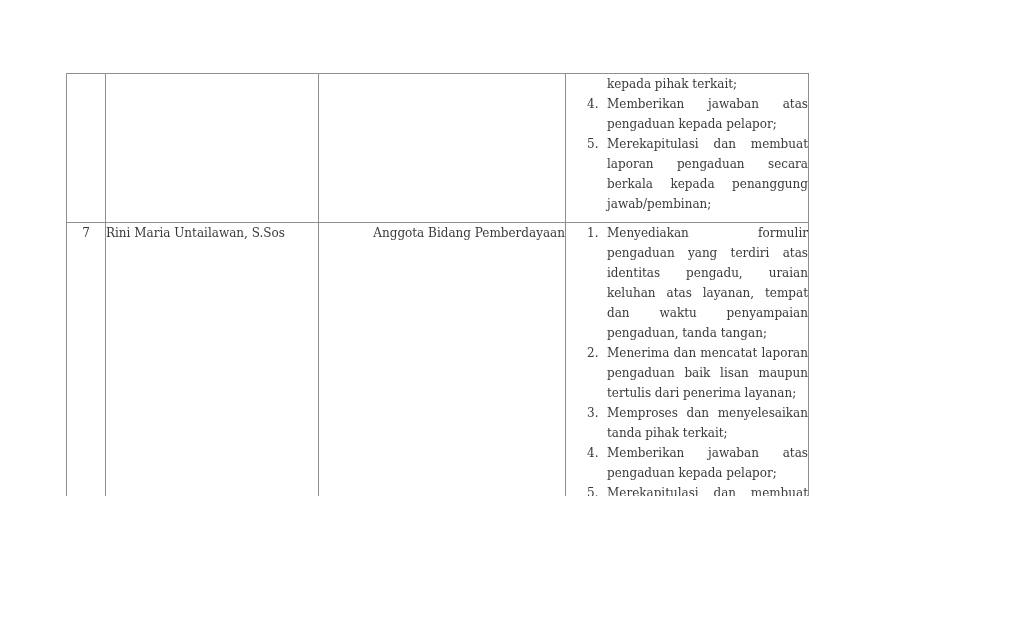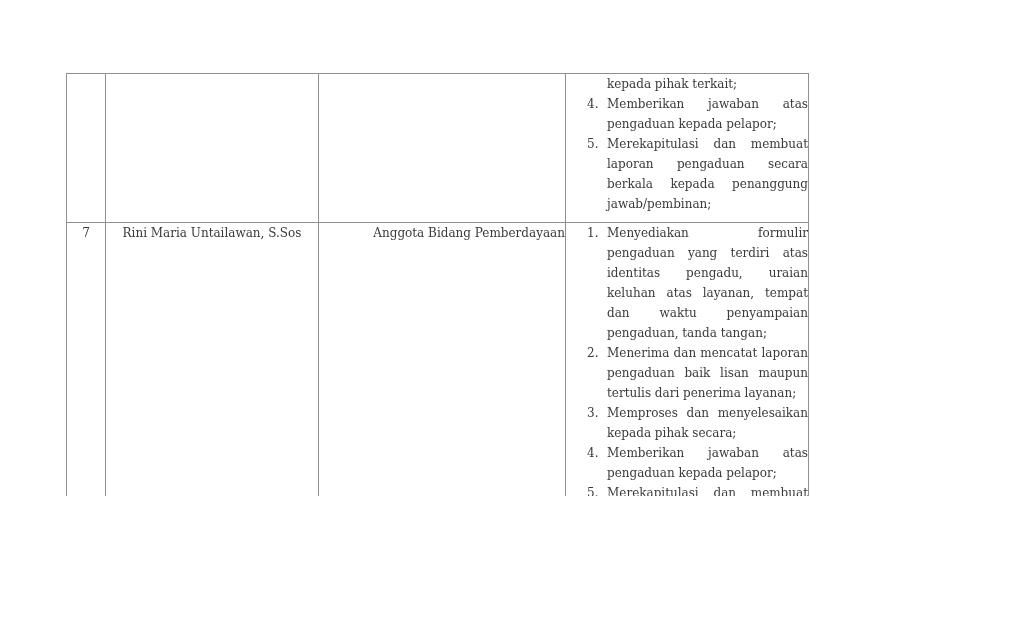--- a/index.html
+++ b/index.html
@@ -33,21 +33,20 @@
     overflow: hidden;
   }
   .doc-table tr.row-continuation { height: 149px; }
   .doc-table tr.row-main { height: 325px; }
   .cell-no {
     text-align: center;
     padding-top: 3px;
   }
   .cell-name {
     padding: 3px 4px 0 7px;
-    text-align: center;
   }
   .cell-position {
     text-align: right;
     padding-top: 3px;
   }
   .cell-tasks {
     padding: 2px 5px 0 0;
   }
   .task-item {
     display: flex;
@@ -104,21 +103,21 @@
             <div class="task-item">
               <span class="task-num">1.</span>
               <div class="task-text">Menyediakan formulir pengaduan yang terdiri atas identitas pengadu, uraian keluhan atas layanan, tempat dan waktu penyampaian pengaduan, tanda tangan;</div>
             </div>
             <div class="task-item">
               <span class="task-num">2.</span>
               <div class="task-text">Menerima dan mencatat laporan pengaduan baik lisan maupun tertulis dari penerima layanan;</div>
             </div>
             <div class="task-item">
               <span class="task-num">3.</span>
-              <div class="task-text">Memproses dan menyelesaikan kepada pihak secara;</div>
+              <div class="task-text">Memproses dan menyelesaikan tanda pihak terkait;</div>
             </div>
             <div class="task-item">
               <span class="task-num">4.</span>
               <div class="task-text">Memberikan jawaban atas pengaduan kepada pelapor;</div>
             </div>
             <div class="task-item">
               <span class="task-num">5.</span>
               <div class="task-text">Merekapitulasi dan membuat laporan pengaduan secara berkala kepada penanggung jawab/pembinan;</div>
             </div>
           </td>

